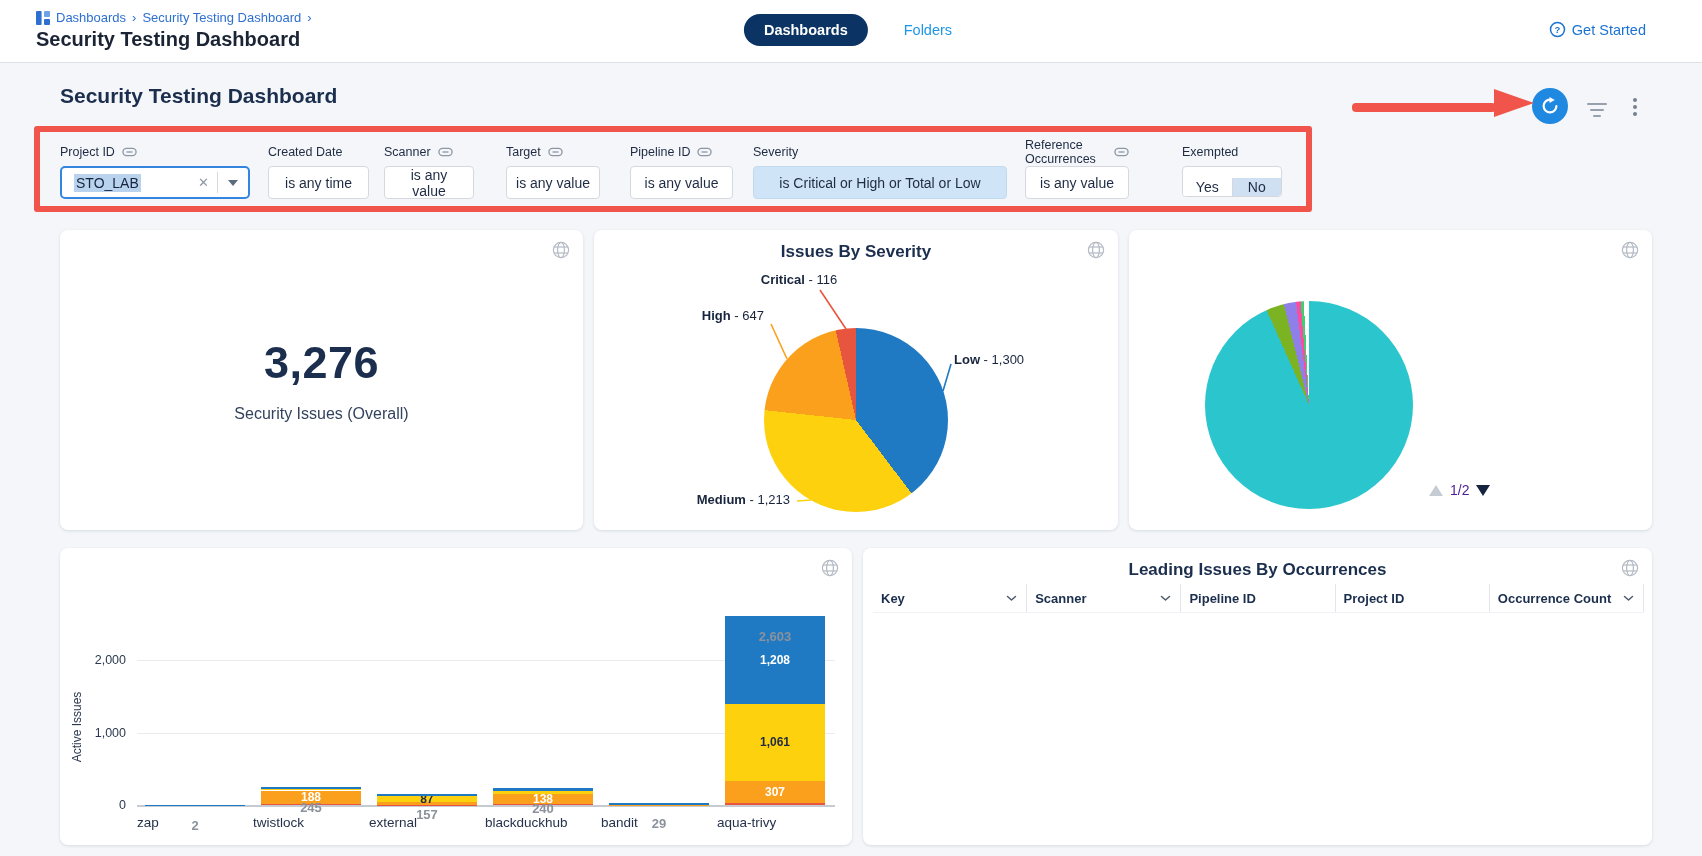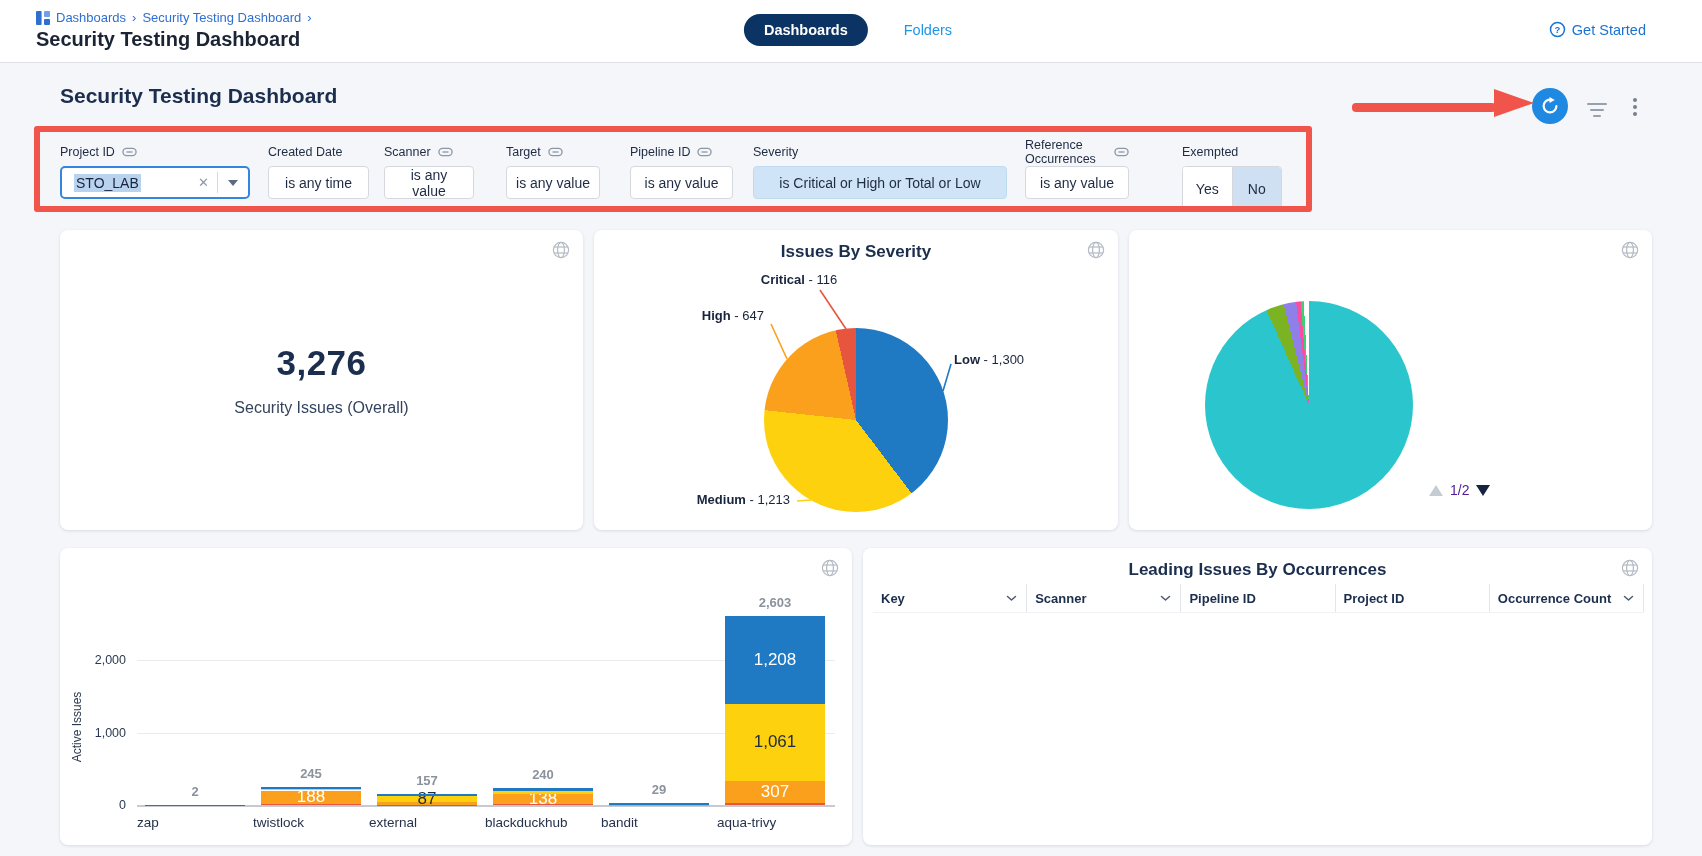--- a/index.html
+++ b/index.html
@@ -22,21 +22,21 @@
   .more-btn{left:1629px;top:94px;display:flex;flex-direction:column;gap:3px;align-items:center;}
   .more-btn i{width:4px;height:4px;border-radius:50%;background:#76808f;}
   
   .filter-bar{position:absolute;left:60px;top:144px;width:1250px;height:60px;z-index:2;}
   .fgroup{position:absolute;top:0;}
   .flabel-row{display:flex;align-items:center;gap:7px;height:15px;}
   .flabel{font-size:12.5px;color:#1e2b43;}
   .fctrl{margin-top:7px;}
   .fbtn{height:33px;width:100%;background:#fff;border:1px solid #d5d9df;border-radius:4px;font-size:14px;color:#1e2b43;display:flex;align-items:center;justify-content:center;padding:0 8px;box-sizing:border-box;font-family:inherit;cursor:pointer;}
   .fbtn.active{background:#cfe4f7;border-color:#c0daf0;}
-  .seg{display:flex;height:46px;border:1px solid #d5d9df;border-radius:4px;overflow:hidden;background:#fff;box-sizing:border-box;}
+  .seg{display:flex;height:31px;border:1px solid #d5d9df;border-radius:4px;overflow:hidden;background:#fff;box-sizing:border-box;align-items:flex-end;}
   .seg button{flex:1;border:none;background:#fff;font-size:14px;color:#1e2b43;font-family:inherit;cursor:pointer;}
   .seg button.on{background:#cfe0f2;}
   .seg button + button{border-left:1px solid #d5d9df;}
   .finput{height:33px;border:2px solid #3385e0;border-radius:5px;background:#fff;display:flex;align-items:center;box-sizing:border-box;padding-left:12px;cursor:text;}
   .sel-text{font-size:14px;color:#17243c;background:#b9d3ee;padding:1px 2px;}
   .clear-x{margin-left:auto;color:#8d97a5;font-size:13px;padding:0 8px;cursor:pointer;}
   .in-div{width:1px;height:21px;background:#d5d9df;}
   .caret{width:0;height:0;border-left:5px solid transparent;border-right:5px solid transparent;border-top:6px solid #5c6c80;margin:0 10px;cursor:pointer;}
   
   .red-box{position:absolute;left:34px;top:126px;width:1278px;height:86px;border:6px solid #f0544a;border-radius:3px;box-sizing:border-box;pointer-events:none;z-index:5;}
@@ -46,38 +46,38 @@
   .card{position:absolute;background:#fff;border-radius:8px;box-shadow:0 1px 3px rgba(35,55,80,.14);}
   #card-overall{left:60px;top:230px;width:523px;height:300px;}
   #card-severity{left:594px;top:230px;width:524px;height:300px;}
   #card-owasp{left:1129px;top:230px;width:523px;height:300px;}
   #card-bars{left:60px;top:548px;width:792px;height:297px;}
   #card-table{left:863px;top:548px;width:789px;height:297px;}
   .card-title{position:absolute;top:12px;left:0;right:0;text-align:center;font-size:17px;font-weight:bold;color:#1b2e4d;}
   .globe{position:absolute;right:12px;top:10px;}
   
   .overall-wrap{position:absolute;inset:0;display:flex;flex-direction:column;align-items:center;justify-content:center;}
-  .big-num{font-size:35px;font-weight:bold;color:#1b2e4d;letter-spacing:.5px;}
+  .big-num{font-size:45px;font-weight:bold;color:#1b2e4d;letter-spacing:.5px;}
   .big-lab{margin-top:16px;font-size:16px;color:#33435e;}
   
   .pie{position:absolute;border-radius:50%;}
   .pie-lab{position:absolute;font-size:13px;color:#17243c;white-space:nowrap;}
   .pie-svg{position:absolute;inset:0;pointer-events:none;}
   .owasp-pager{position:absolute;left:300px;top:252px;display:flex;align-items:center;gap:7px;}
   .pg-up{width:0;height:0;border-left:7px solid transparent;border-right:7px solid transparent;border-bottom:11px solid #c6ccd4;cursor:pointer;}
   .pg-down{width:0;height:0;border-left:7px solid transparent;border-right:7px solid transparent;border-top:11px solid #16243f;cursor:pointer;}
   .pg-txt{font-size:14px;color:#4c1d95;}
   
   .ylab{position:absolute;left:-28px;top:172px;transform:rotate(-90deg);font-size:12px;color:#2b3950;width:90px;text-align:center;}
   .grid-line{position:absolute;height:1px;background:#e9ebef;}
   .axis-line{position:absolute;height:2px;background:#c6cbd2;}
   .tick{position:absolute;font-size:12.5px;color:#2b3950;text-align:right;width:52px;}
   .bseg{position:absolute;}
-  .btotal{position:absolute;font-size:13px;font-weight:bold;color:#8b929c;text-align:center;width:100px;}
-  .bseglab{position:absolute;font-size:17px;font-weight:normal;text-align:center;width:100px;line-height:14px;}
+  .btotal{position:absolute;font-size:13px;font-weight:bold;color:#8b929c;text-align:center;width:100px;margin-top:34px;}
+  .bseglab{position:absolute;font-size:12px;font-weight:bold;text-align:center;width:100px;line-height:14px;}
   .bcat{position:absolute;font-size:13.5px;color:#25324a;width:116px;}
   
   .th-row{position:absolute;left:10px;right:8px;top:36px;height:28px;display:flex;border-bottom:1px solid #f0f2f5;}
   .th{flex:1;display:flex;align-items:center;padding:0 9px 0 8px;border-right:1px solid #e2e5ea;font-size:13px;font-weight:bold;color:#1b2e4d;min-width:0;}
   .th.sortable{justify-content:space-between;cursor:pointer;}
 </style>
 </head>
 <body>
 
 <div class="page">

